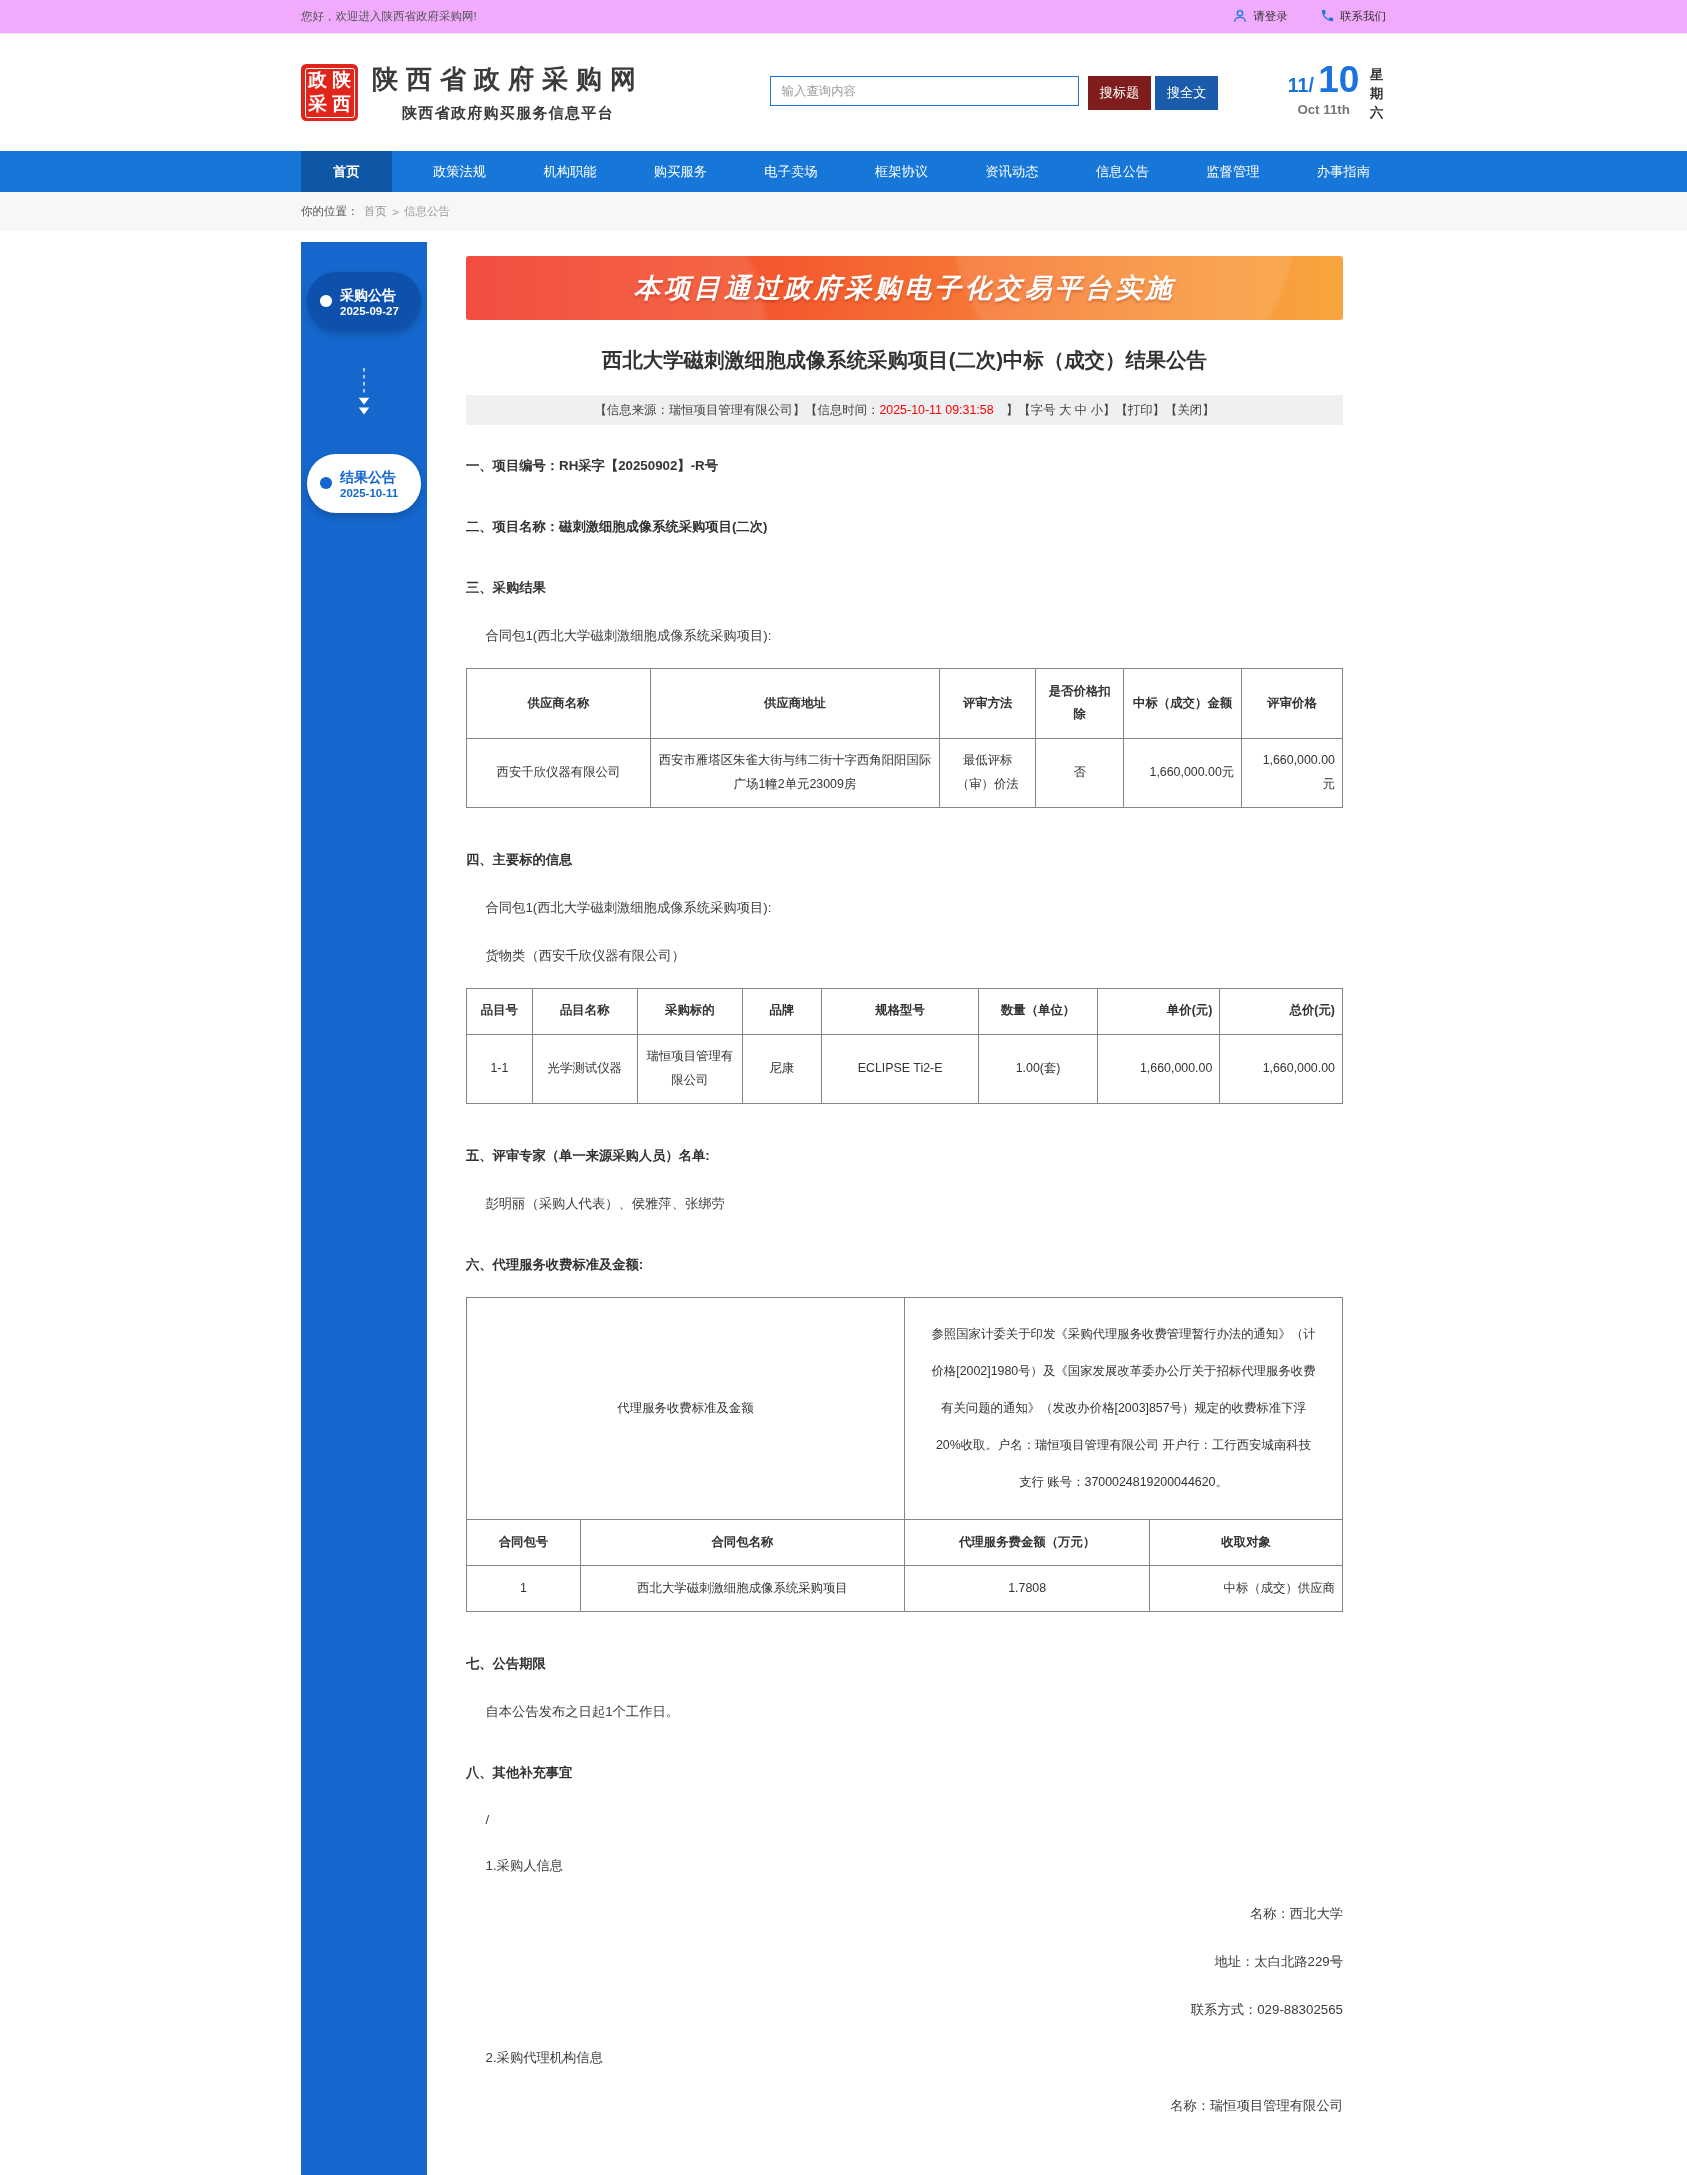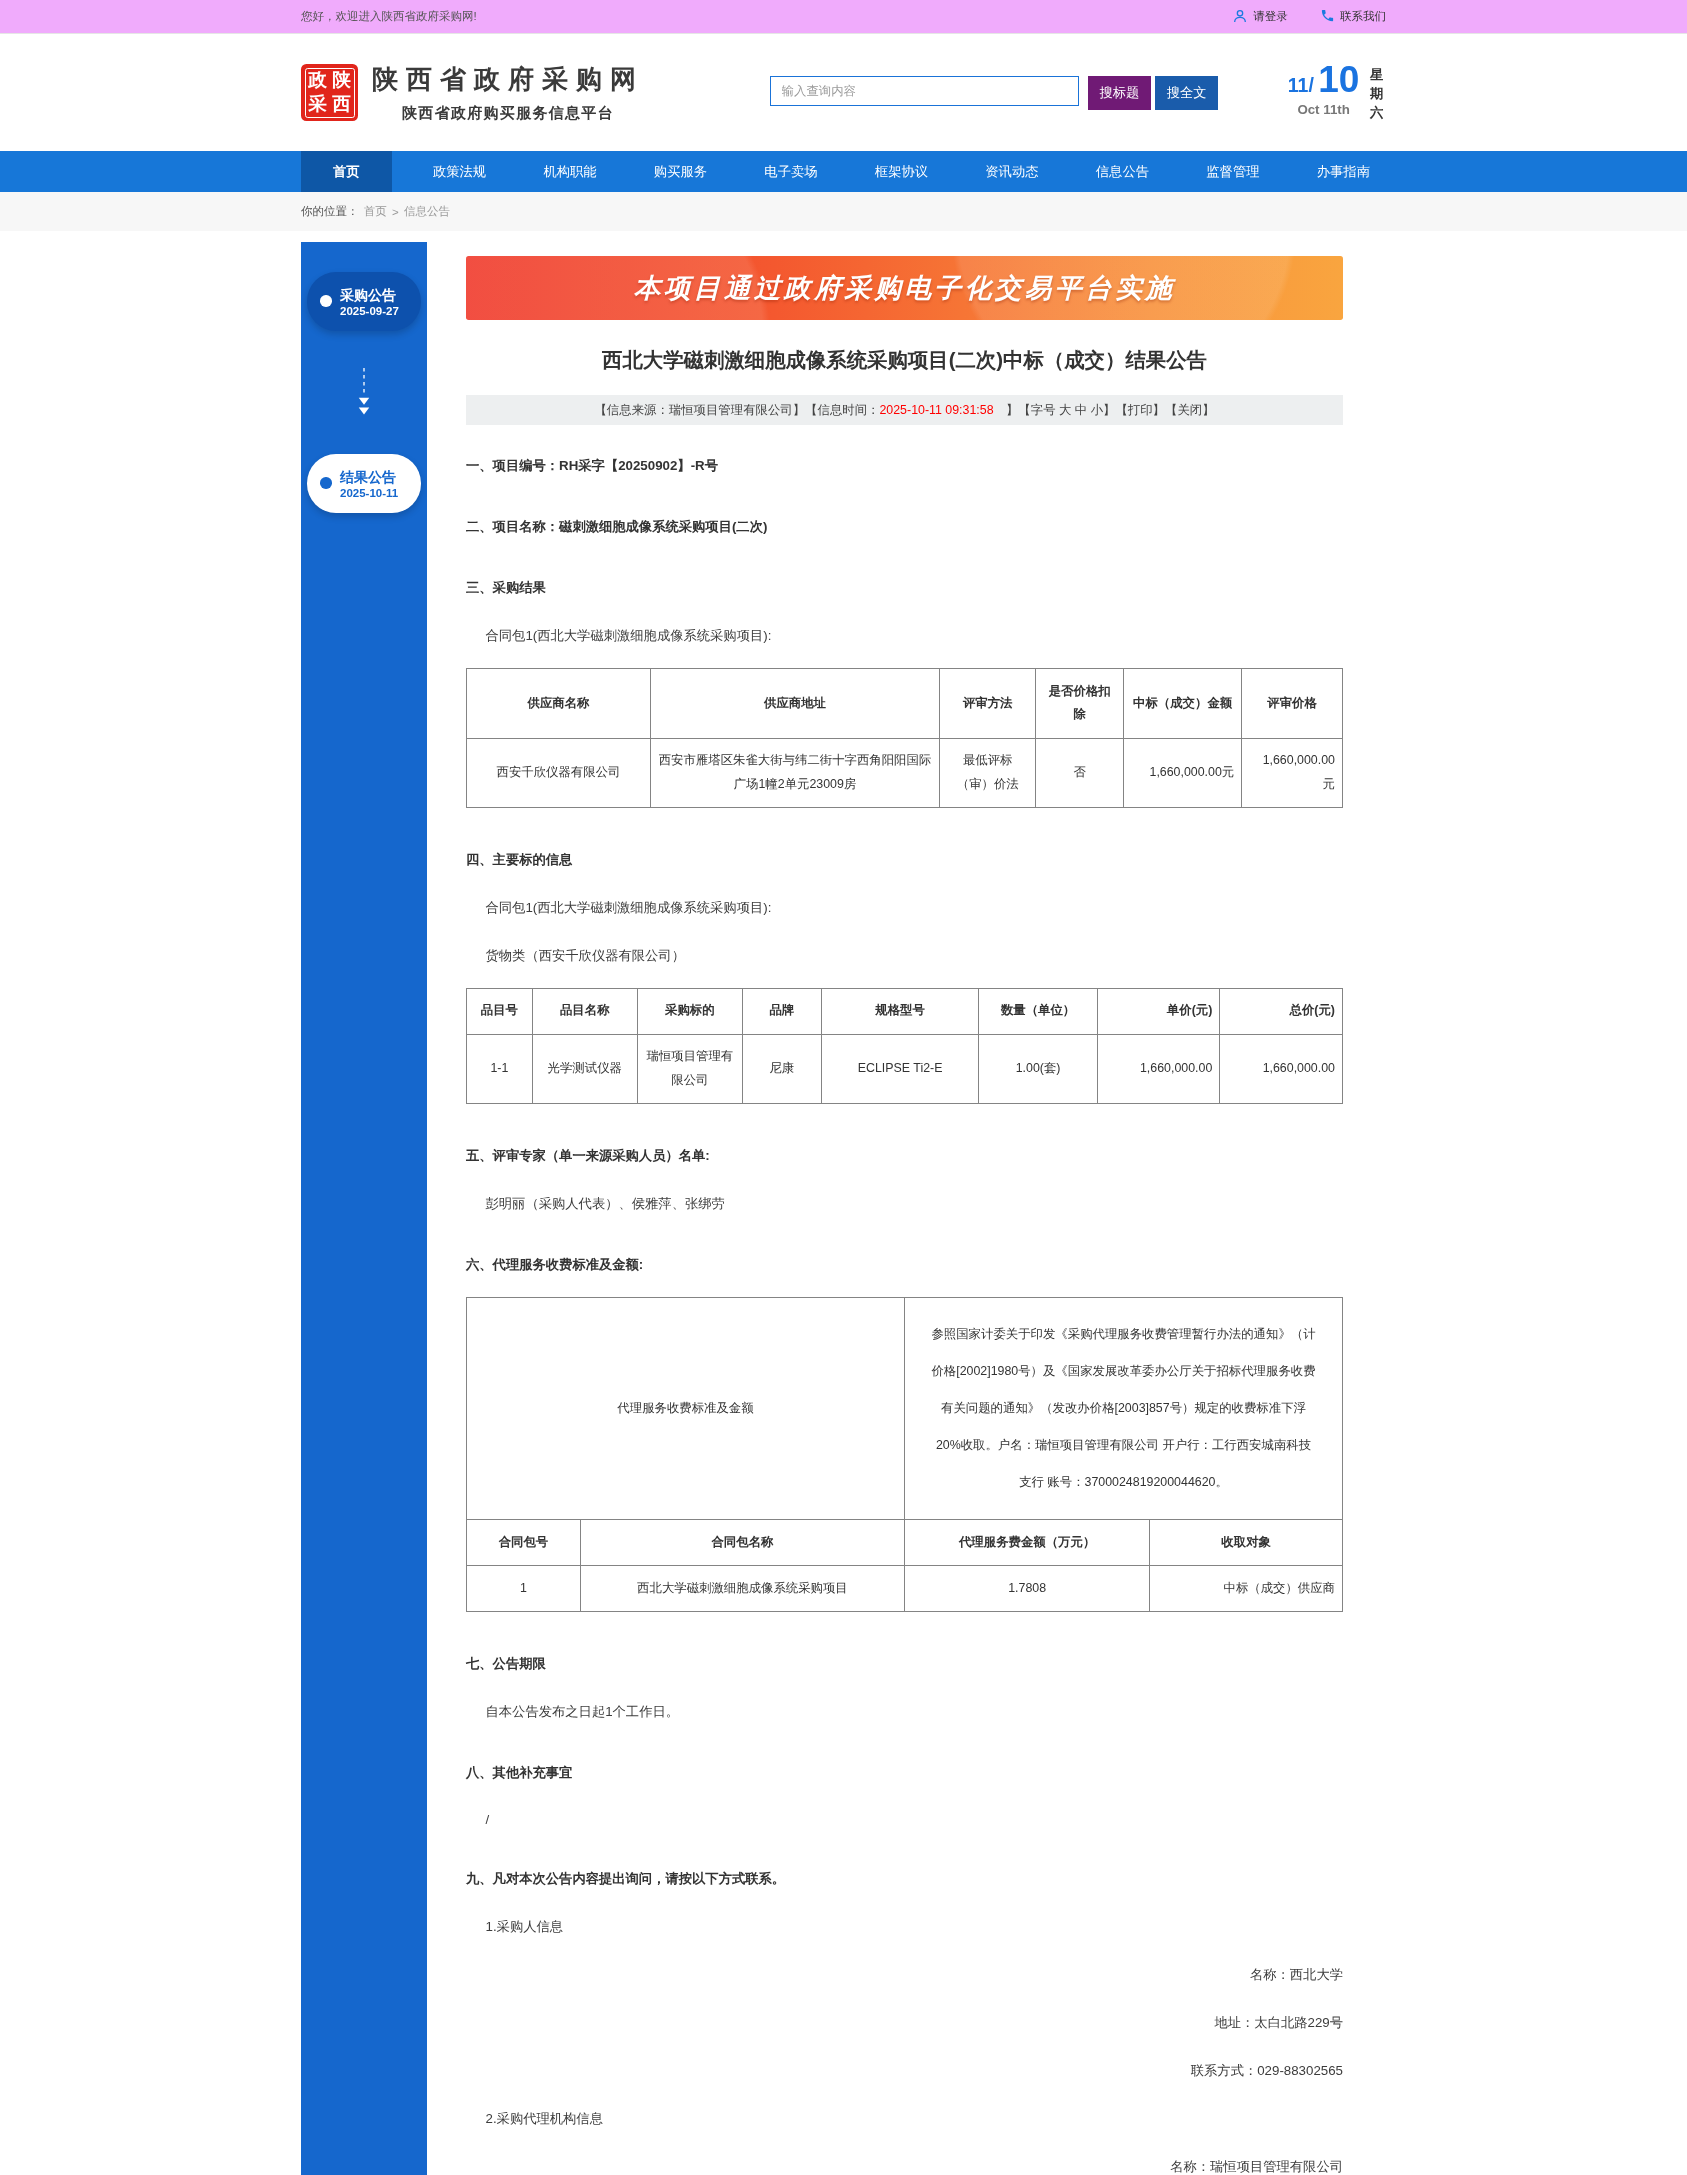--- a/index.html
+++ b/index.html
@@ -20,21 +20,21 @@
   .logo-inner { border:1.8px solid #fff; border-radius:2.7px; width:100%; height:100%;
     display:grid; grid-template-columns:1fr 1fr; place-items:center;
     color:#fff; font-weight:bold; font-size:18.6px; line-height:1; }
   .site-names { margin-left:14px;text-align:center; }
   .site-name { font-size:26px; font-weight:bold; color:#3a3a3a; letter-spacing:8px; }
   .site-sub { font-size:15px; font-weight:bold; color:#3a3a3a; margin-top:6.2px; letter-spacing:1.3px; }
   .search { display:flex; align-items:flex-start; margin-left:85px;padding-left:41px; }
   .search input { width:309px; height:30px; border:1.8px solid #1a73d8; padding:0 10.6px; font-size:12.4px; color:#333; outline:none; }
   .search input::placeholder { color:#9a9a9a; }
   .search .sbtn { height:34px; padding:0 11.5px; color:#fff; font-size:13.3px; border:none; cursor:pointer; }
-  .btn-title { background:#701a75; margin-left:8.9px; }
+  .btn-title { background:#7f1d1d; margin-left:8.9px; }
   .btn-full { background:#1a5cab; margin-left:4.4px; }
   .datebox { margin-left:auto; display:flex; align-items:flex-start; gap:10.6px; }
   .date-left { text-align:center; }
   .date-line1 { color:#1a73e0; font-weight:bold; display:flex; align-items:baseline; justify-content:center; }
   .date-md { font-size:19.5px; }
   .date-day { font-size:37px; line-height:.9; margin-left:4.4px; }
   .date-en { color:#777; font-weight:bold; font-size:13.3px; margin-top:5.3px; }
   .weekday { width:16px; font-size:13.3px; color:#333; line-height:1.45; word-break:break-all; margin-top:1.8px; font-weight:bold; }
 
   
@@ -313,21 +313,20 @@
         </tr>
       </tbody>
         </table>
 
       <div class="sec-h">七、公告期限</div>
       <div class="line ind1">自本公告发布之日起1个工作日。</div>
 
       <div class="sec-h">八、其他补充事宜</div>
       <div class="line ind1">/</div>
 
-      <div class="sec-h">九、凡对本次公告内容提出询问，请按以下方式联系。</div>
       <div class="line ind1">1.采购人信息</div>
       <div class="line ind2">名称：西北大学</div>
       <div class="line ind2">地址：太白北路229号</div>
       <div class="line ind2">联系方式：029-88302565</div>
       <div class="line ind1">2.采购代理机构信息</div>
       <div class="line ind2">名称：瑞恒项目管理有限公司</div>
 
     </div>
   </div>
 </div>

